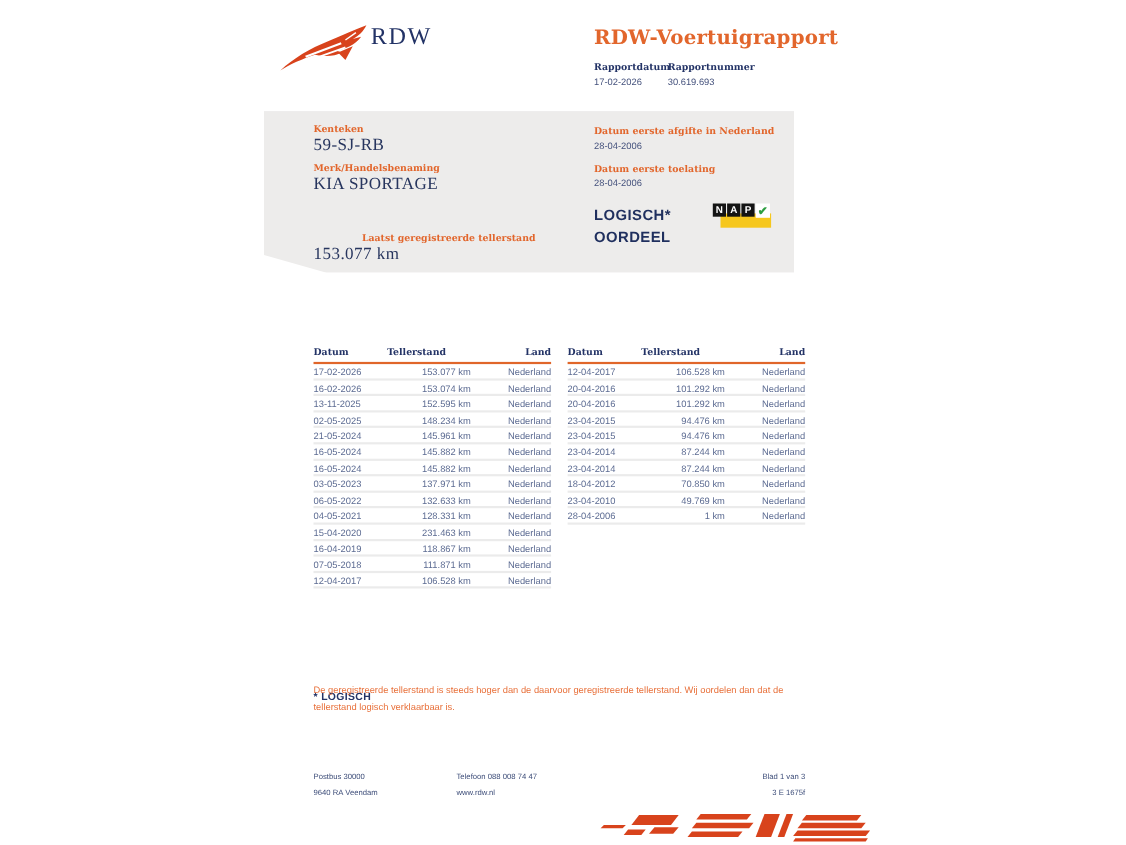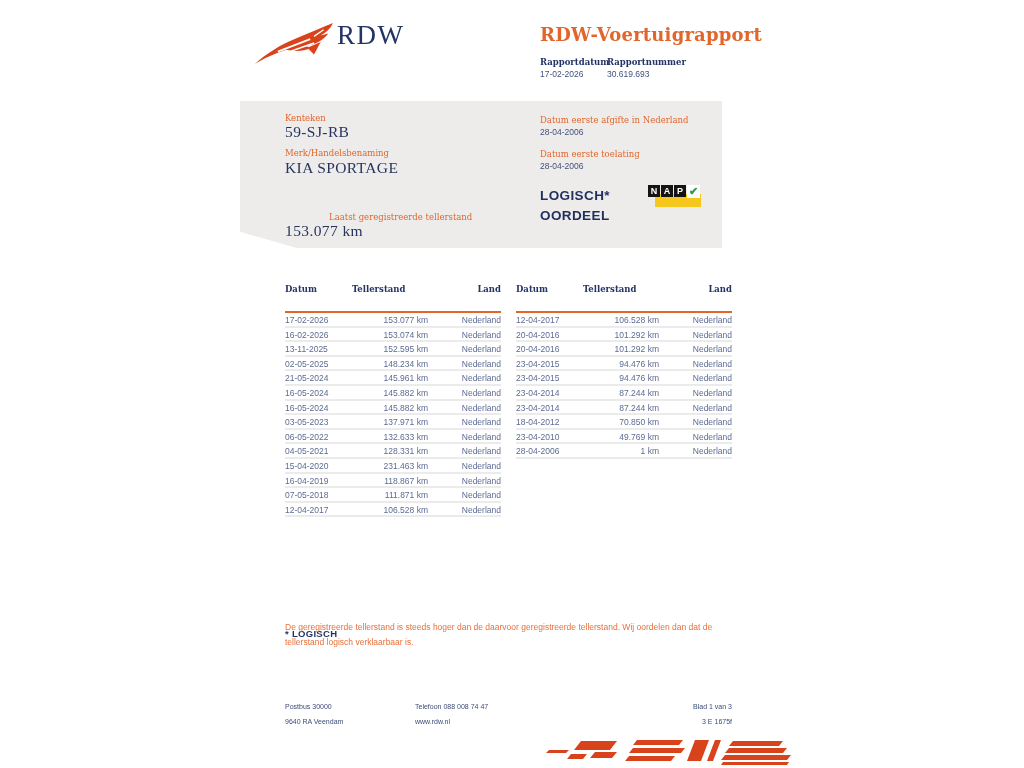--- a/index.html
+++ b/index.html
@@ -6,42 +6,42 @@
   .page {
     position:relative; width:1024px; height:768px; background:#ffffff;
     font-family:"Liberation Sans", sans-serif; overflow:hidden;
   }
   .abs { position:absolute; }
 
   
   .logo-wrap { left:253px; top:20px; width:82px; height:48px; }
   .logo-text {
     left:337px; top:20px; font-family:"Liberation Serif", serif;
-    font-size:27px; color:#233366; letter-spacing:1.5px;
+    font-size:22px; color:#233366; letter-spacing:1.5px;
   }
   .doc-title {
     left:540px; top:24px; font-family:"DejaVu Serif", serif; font-weight:bold;
     font-size:18px; color:#e2662c; letter-spacing:0.2px;
   }
   .meta-label {
     font-family:"DejaVu Serif", serif; font-weight:bold; font-size:8.5px; color:#233366;
   }
   .meta-value { font-size:8.5px; color:#44517c; }
   .meta-date-label  { left:540px; top:57px; }
   .meta-num-label   { left:607px; top:57px; }
   .meta-date-value  { left:540px; top:69px; }
   .meta-num-value   { left:607px; top:69px; }
 
   
   .vehicle-panel {
     left:240px; top:101px; width:482px; height:147px; background:#edeceb;
     clip-path: polygon(0 0, 100% 0, 100% 100%, 11.8% 100%, 0 89%);
   }
   .field-label {
-    font-family:"DejaVu Serif", serif; font-weight:normal;
+    font-family:"DejaVu Serif", serif; font-weight:bold;
     font-size:8.5px; color:#e2662c;
   }
   .field-value-serif {
     font-family:"Liberation Serif", serif; font-size:15.5px; color:#27355e;
     letter-spacing:0.4px;
   }
   .field-value-small { font-size:8.5px; color:#44517c; }
   .lbl-kenteken { left:45px; top:12px; }
   .val-kenteken { left:45px; top:22px; }
   .lbl-merk     { left:45px; top:47px; }
@@ -70,21 +70,21 @@
 
   
   .tables-section { left:285px; top:279px; width:447px; }
   .table-title {
     font-family:"DejaVu Serif", serif; font-weight:bold; font-size:8.5px; color:#e2662c;
   }
   .tables-wrap { display:flex; gap:15px; margin-top:5px; }
   .odo-table { width:216px; }
   .thead {
     display:grid; grid-template-columns:67px 76px 1fr;
-    border-bottom:2px solid #e0662a; padding-bottom:17px;
+    border-bottom:2px solid #e0662a; padding-bottom:3px;margin-top:32px;
   }
   .th {
     font-family:"DejaVu Serif", serif; font-weight:bold; font-size:8.5px; color:#233366;
   }
   .th-land { text-align:right; }
   .trow {
     display:grid; grid-template-columns:67px 76px 1fr;
     height:10.6px; padding-top:2px; border-bottom:2px solid #ebebeb;
   }
   .td { font-size:8.5px; color:#5c6b92; white-space:nowrap; }

